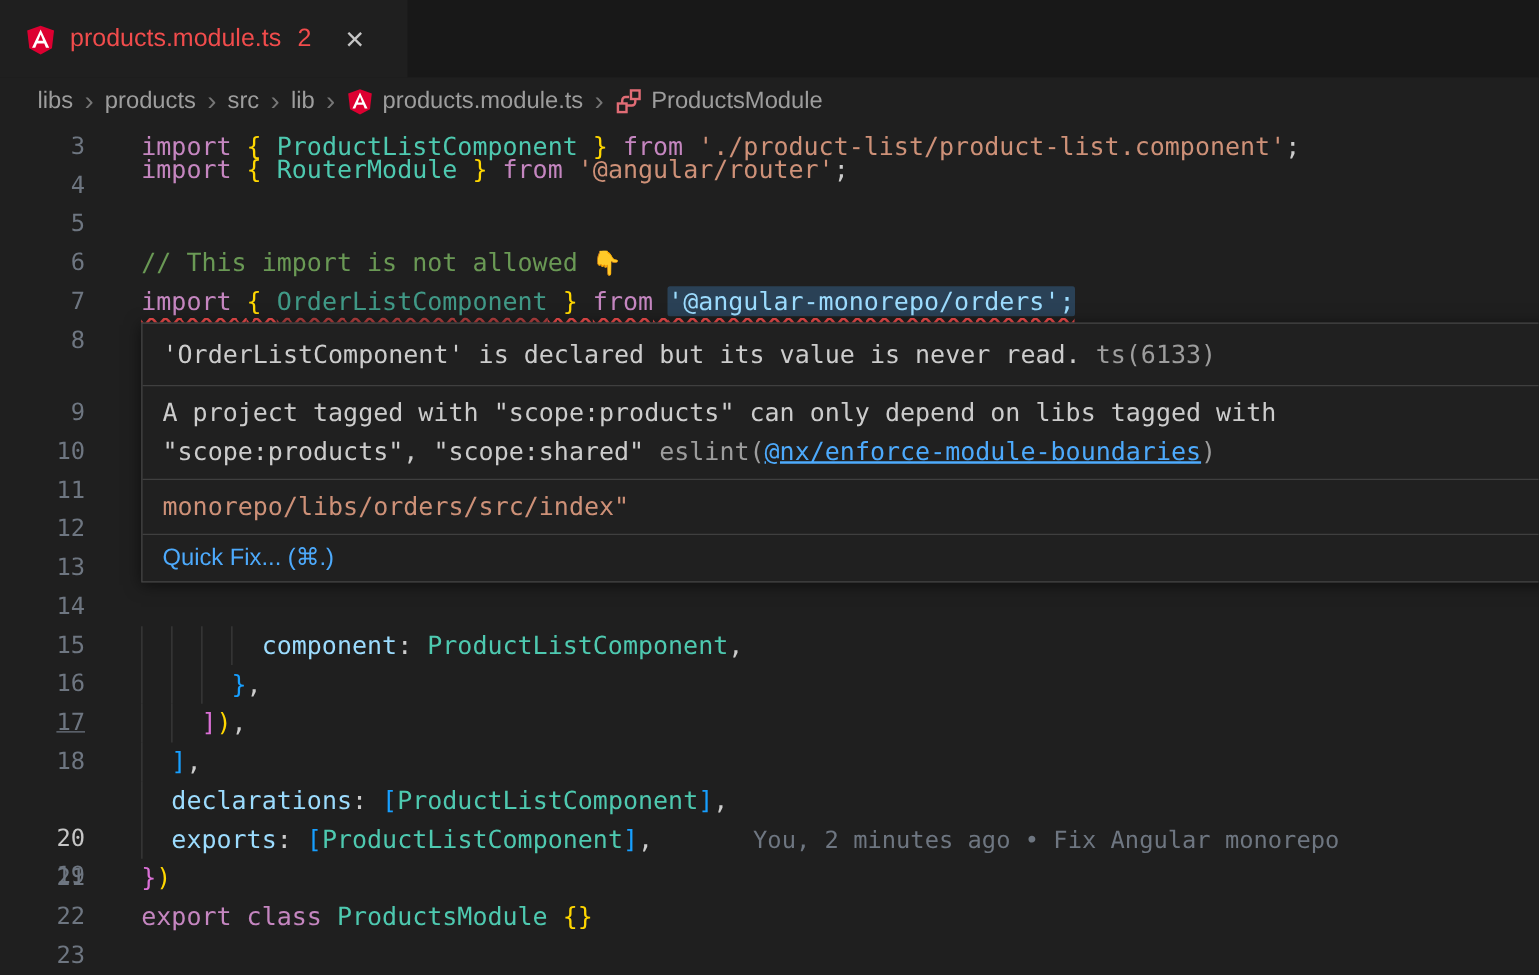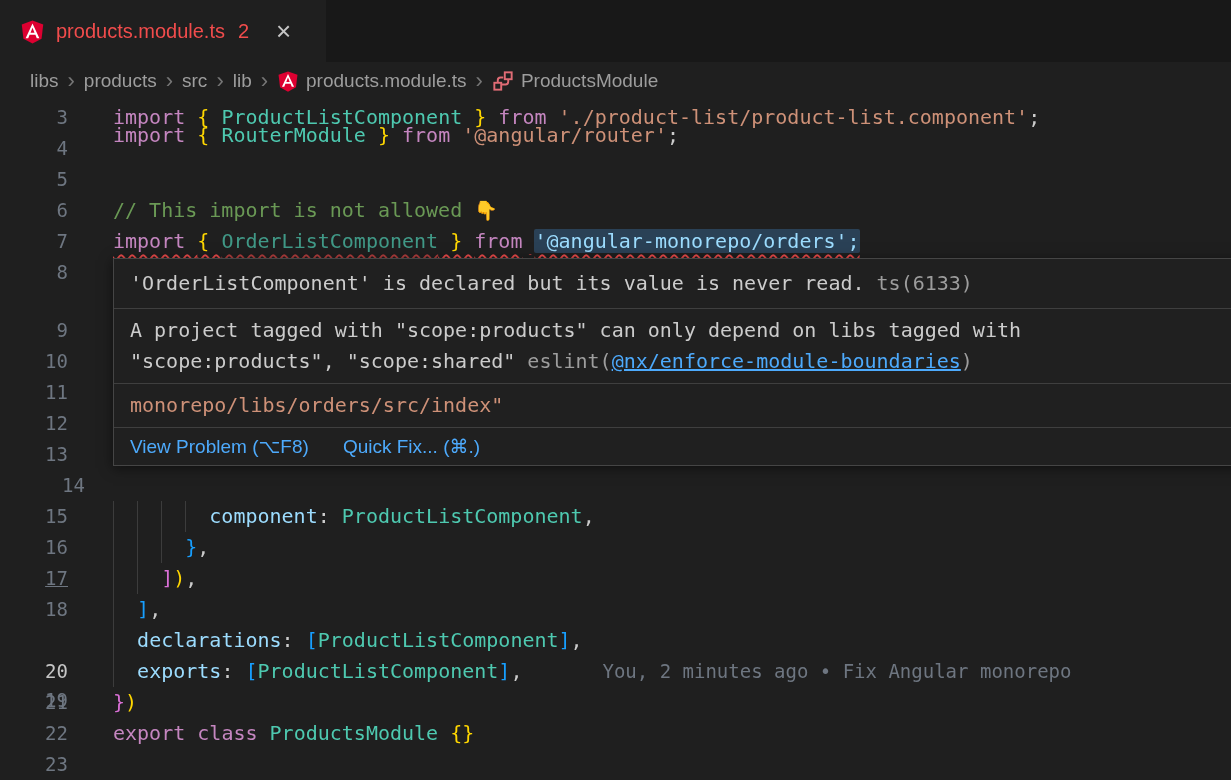--- a/index.html
+++ b/index.html
@@ -136,21 +136,21 @@
         <div class="line-number" style="top: 33px;">4</div>
         <div class="line-number" style="top: 64px;">5</div>
         <div class="line-number" style="top: 95px;">6</div>
         <div class="line-number" style="top: 126px;">7</div>
         <div class="line-number" style="top: 157px;">8</div>
         <div class="line-number" style="top: 215px;">9</div>
         <div class="line-number" style="top: 246px;">10</div>
         <div class="line-number" style="top: 277px;">11</div>
         <div class="line-number" style="top: 308px;">12</div>
         <div class="line-number" style="top: 339px;">13</div>
-        <div class="line-number" style="top: 370px; margin-left: 17px;">14</div>
+        <div class="line-number" style="top: 370px;">14</div>
         <div class="line-number" style="top: 401px;">15</div>
         <div class="line-number" style="top: 432px;">16</div>
         <div class="line-number" style="top: 463px; text-decoration: underline;">17</div>
         <div class="line-number" style="top: 494px;">18</div>
         <div class="line-number" style="top: 543px; margin-top: 42px;">19</div>
         <div class="line-number active" style="top: 556px;">20</div>
         <div class="line-number" style="top: 587px;">21</div>
         <div class="line-number" style="top: 618px;">22</div>
         <div class="line-number" style="top: 649px;">23</div>
       </div>
@@ -176,19 +176,18 @@
         <div class="code-line" style="top: 587px;"><span class="seg tok-b2">}</span><span class="seg tok-b1">)</span></div>
         <div class="code-line" style="top: 618px;"><span class="seg tok-kw">export</span><span class="seg tok-plain"> </span><span class="seg tok-kw">class</span><span class="seg tok-plain"> </span><span class="seg tok-cls">ProductsModule</span><span class="seg tok-plain"> </span><span class="seg tok-b1">{}</span></div>
         <div class="code-line" style="top: 649px;"></div>
       </div>
 
     <div class="hover-popup">
       <div class="hover-section pad-lg"><span>'OrderListComponent' is declared but its value is never read.</span><span class="hv-dim"> ts(6133)</span></div>
       <div class="hover-section"><div><span>A project tagged with "scope:products" can only depend on libs tagged with</span></div><div><span>"scope:products", "scope:shared" </span><span class="hv-dim">eslint(</span><a class="hv-link">@nx/enforce-module-boundaries</a><span class="hv-dim">)</span></div></div>
       <div class="hover-section"><div><span class="hv-str">monorepo/libs/orders/src/index"</span></div></div>
       <div class="hover-actions">
-        <a class="action-link">View Problem (⌥F8)</a>
         <a class="action-link">Quick Fix... (⌘.)</a>
       </div>
     </div>
   </div>
 
 </div>
 
 </body></html>

